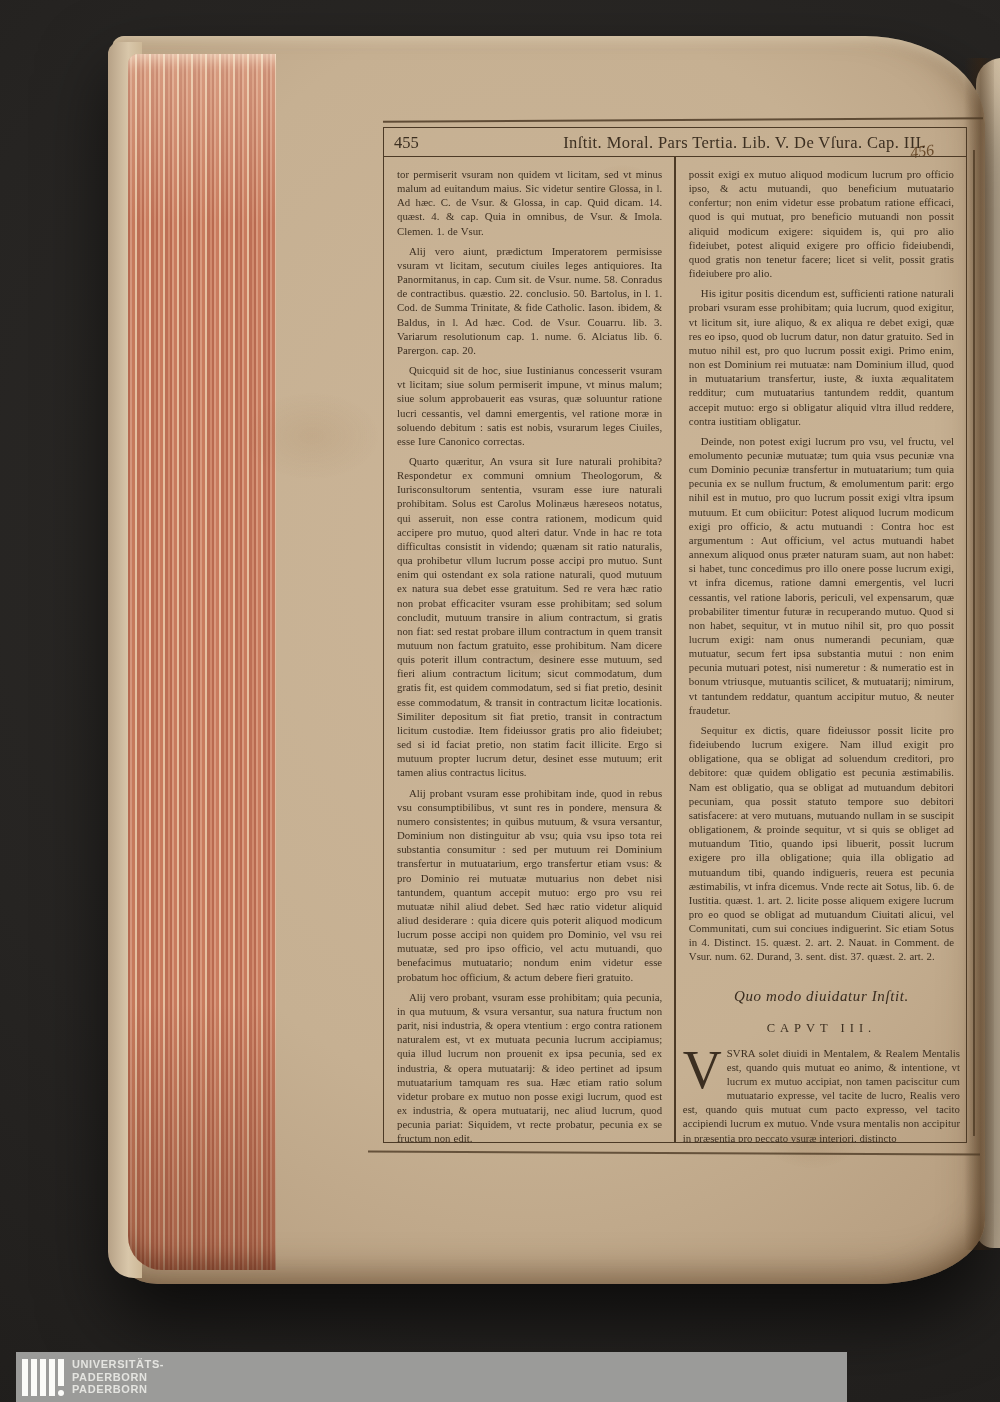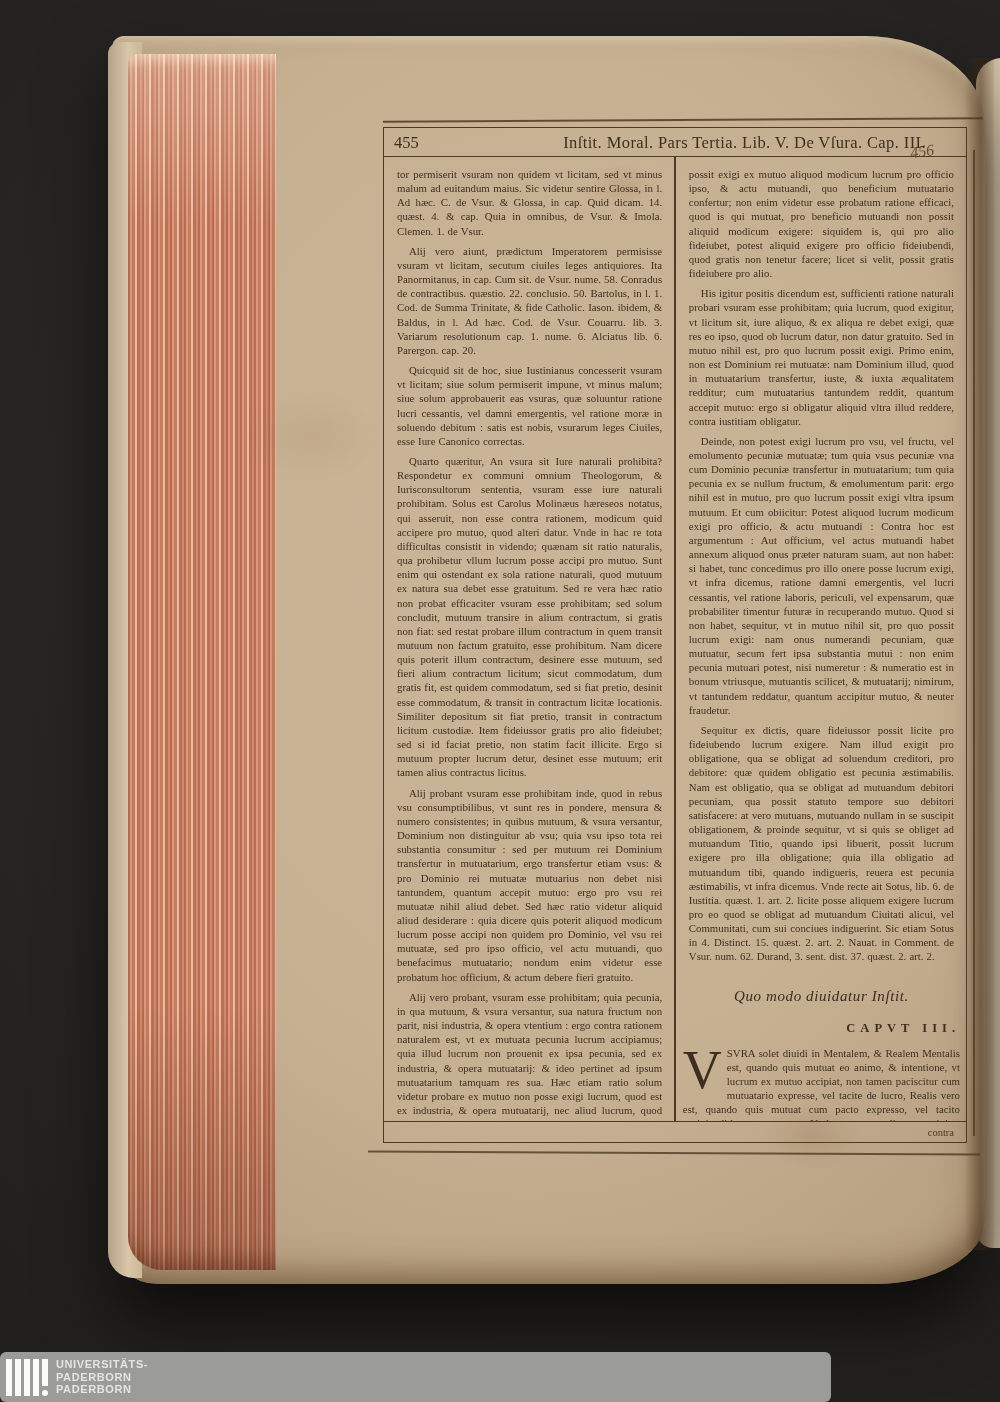--- a/index.html
+++ b/index.html
@@ -88,25 +88,25 @@
   .par {
     margin:6px; text-indent:12px; text-align:justify;
     font-size:10.8px; line-height:14.15px; color:#3c2f21;
     word-spacing:.4px;
   }
   .col .par:first-child { text-indent:0; }
   .sect-head {
     text-align:center; font-style:italic; font-size:15px; letter-spacing:.6px;
     margin:24px 0 4px 0; color:#392c1f;
   }
-  .caput { text-align:right; font-size:12.5px; letter-spacing:5px; margin:16px 0 10px 0;font-weight:bold; }
+  .caput { text-align:center; font-size:12.5px; letter-spacing:5px; margin:16px 0 10px 0; }
   .dropcap-par { margin:0; text-align:justify; font-size:10.8px; line-height:14.15px; color:#3c2f21; }
   .dropcap { float:left; font-size:54px; line-height:42px; padding:3px 5px 0 0; color:#3c2f21; }
   
-  .footer-band { position:absolute; left:0; bottom:0; width:831px; height:50px; background:#9b9b99;border-radius:6px; }
+  .footer-band { position:absolute; left:16px; bottom:0; width:831px; height:50px; background:#9b9b99; }
   .logo-bars { position:absolute; left:6px; top:7px; width:52px; height:38px; }
   .bar { position:absolute; top:0; width:6px; height:37px; background:#fbfbf8; }
   .bar.b1{left:0}.bar.b2{left:9px}.bar.b3{left:18px}.bar.b4{left:27px}
   .bar.b5{left:36px; height:27px;}
   .bar-dot { position:absolute; left:36px; top:31px; width:6px; height:6px; border-radius:50%; background:#fbfbf8; }
   .library-name {
     position:absolute; left:56px; top:6px;
     font-family:"Liberation Sans", sans-serif; font-weight:bold;
     font-size:11px; line-height:12.5px; letter-spacing:.6px; color:#e4e4e0;
   }
@@ -152,23 +152,20 @@
             <p class="par">Deinde, non potest exigi lucrum pro vsu, vel fructu, vel emolumento pecuniæ mutuatæ; tum quia vsus pecuniæ vna cum Dominio pecuniæ transfertur in mutuatarium; tum quia pecunia ex se nullum fructum, &amp; emolumentum parit: ergo nihil est in mutuo, pro quo lucrum possit exigi vltra ipsum mutuum. Et cum obiicitur: Potest aliquod lucrum modicum exigi pro officio, &amp; actu mutuandi : Contra hoc est argumentum : Aut officium, vel actus mutuandi habet annexum aliquod onus præter naturam suam, aut non habet: si habet, tunc concedimus pro illo onere posse lucrum exigi, vt infra dicemus, ratione damni emergentis, vel lucri cessantis, vel ratione laboris, periculi, vel expensarum, quæ probabiliter timentur futuræ in recuperando mutuo. Quod si non habet, sequitur, vt in mutuo nihil sit, pro quo possit lucrum exigi: nam onus numerandi pecuniam, quæ mutuatur, secum fert ipsa substantia mutui : non enim pecunia mutuari potest, nisi numeretur : &amp; numeratio est in bonum vtriusque, mutuantis scilicet, &amp; mutuatarij; nimirum, vt tantundem reddatur, quantum accipitur mutuo, &amp; neuter fraudetur.</p>
             <p class="par">Sequitur ex dictis, quare fideiussor possit licite pro fideiubendo lucrum exigere. Nam illud exigit pro obligatione, qua se obligat ad soluendum creditori, pro debitore: quæ quidem obligatio est pecunia æstimabilis. Nam est obligatio, qua se obligat ad mutuandum debitori pecuniam, qua possit statuto tempore suo debitori satisfacere: at vero mutuans, mutuando nullam in se suscipit obligationem, &amp; proinde sequitur, vt si quis se obliget ad mutuandum Titio, quando ipsi libuerit, possit lucrum exigere pro illa obligatione; quia illa obligatio ad mutuandum tibi, quando indigueris, reuera est pecunia æstimabilis, vt infra dicemus. Vnde recte ait Sotus, lib. 6. de Iustitia. quæst. 1. art. 2. licite posse aliquem exigere lucrum pro eo quod se obligat ad mutuandum Ciuitati alicui, vel Communitati, cum sui conciues indiguerint. Sic etiam Sotus in 4. Distinct. 15. quæst. 2. art. 2. Nauat. in Comment. de Vsur. num. 62. Durand, 3. sent. dist. 37. quæst. 2. art. 2.</p>
           </div>
         <div class="sect-head">Quo modo diuidatur Inſtit.</div>
         <div class="caput">CAPVT III.</div>
         <p class="dropcap-par">
           <span class="dropcap">V</span><span>SVRA solet diuidi in Mentalem, &amp; Realem Mentalis est, quando quis mutuat eo animo, &amp; intentione, vt lucrum ex mutuo accipiat, non tamen paciscitur cum mutuatario expresse, vel tacite de lucro, Realis vero est, quando quis mutuat cum pacto expresso, vel tacito accipiendi lucrum ex mutuo. Vnde vsura mentalis non accipitur in præsentia pro peccato vsuræ interiori, distincto</span>
         </p>
       </div>
     </div>
-    <div class="frame-footer">
-      <span>contra</span>
-    </div>
   </div>
 
   <div class="footer-band">
     <div class="logo-bars">
       <div class="bar b1"></div>
       <div class="bar b2"></div>
       <div class="bar b3"></div>
       <div class="bar b4"></div>
       <div class="bar b5"></div>
       <div class="bar-dot"></div>

